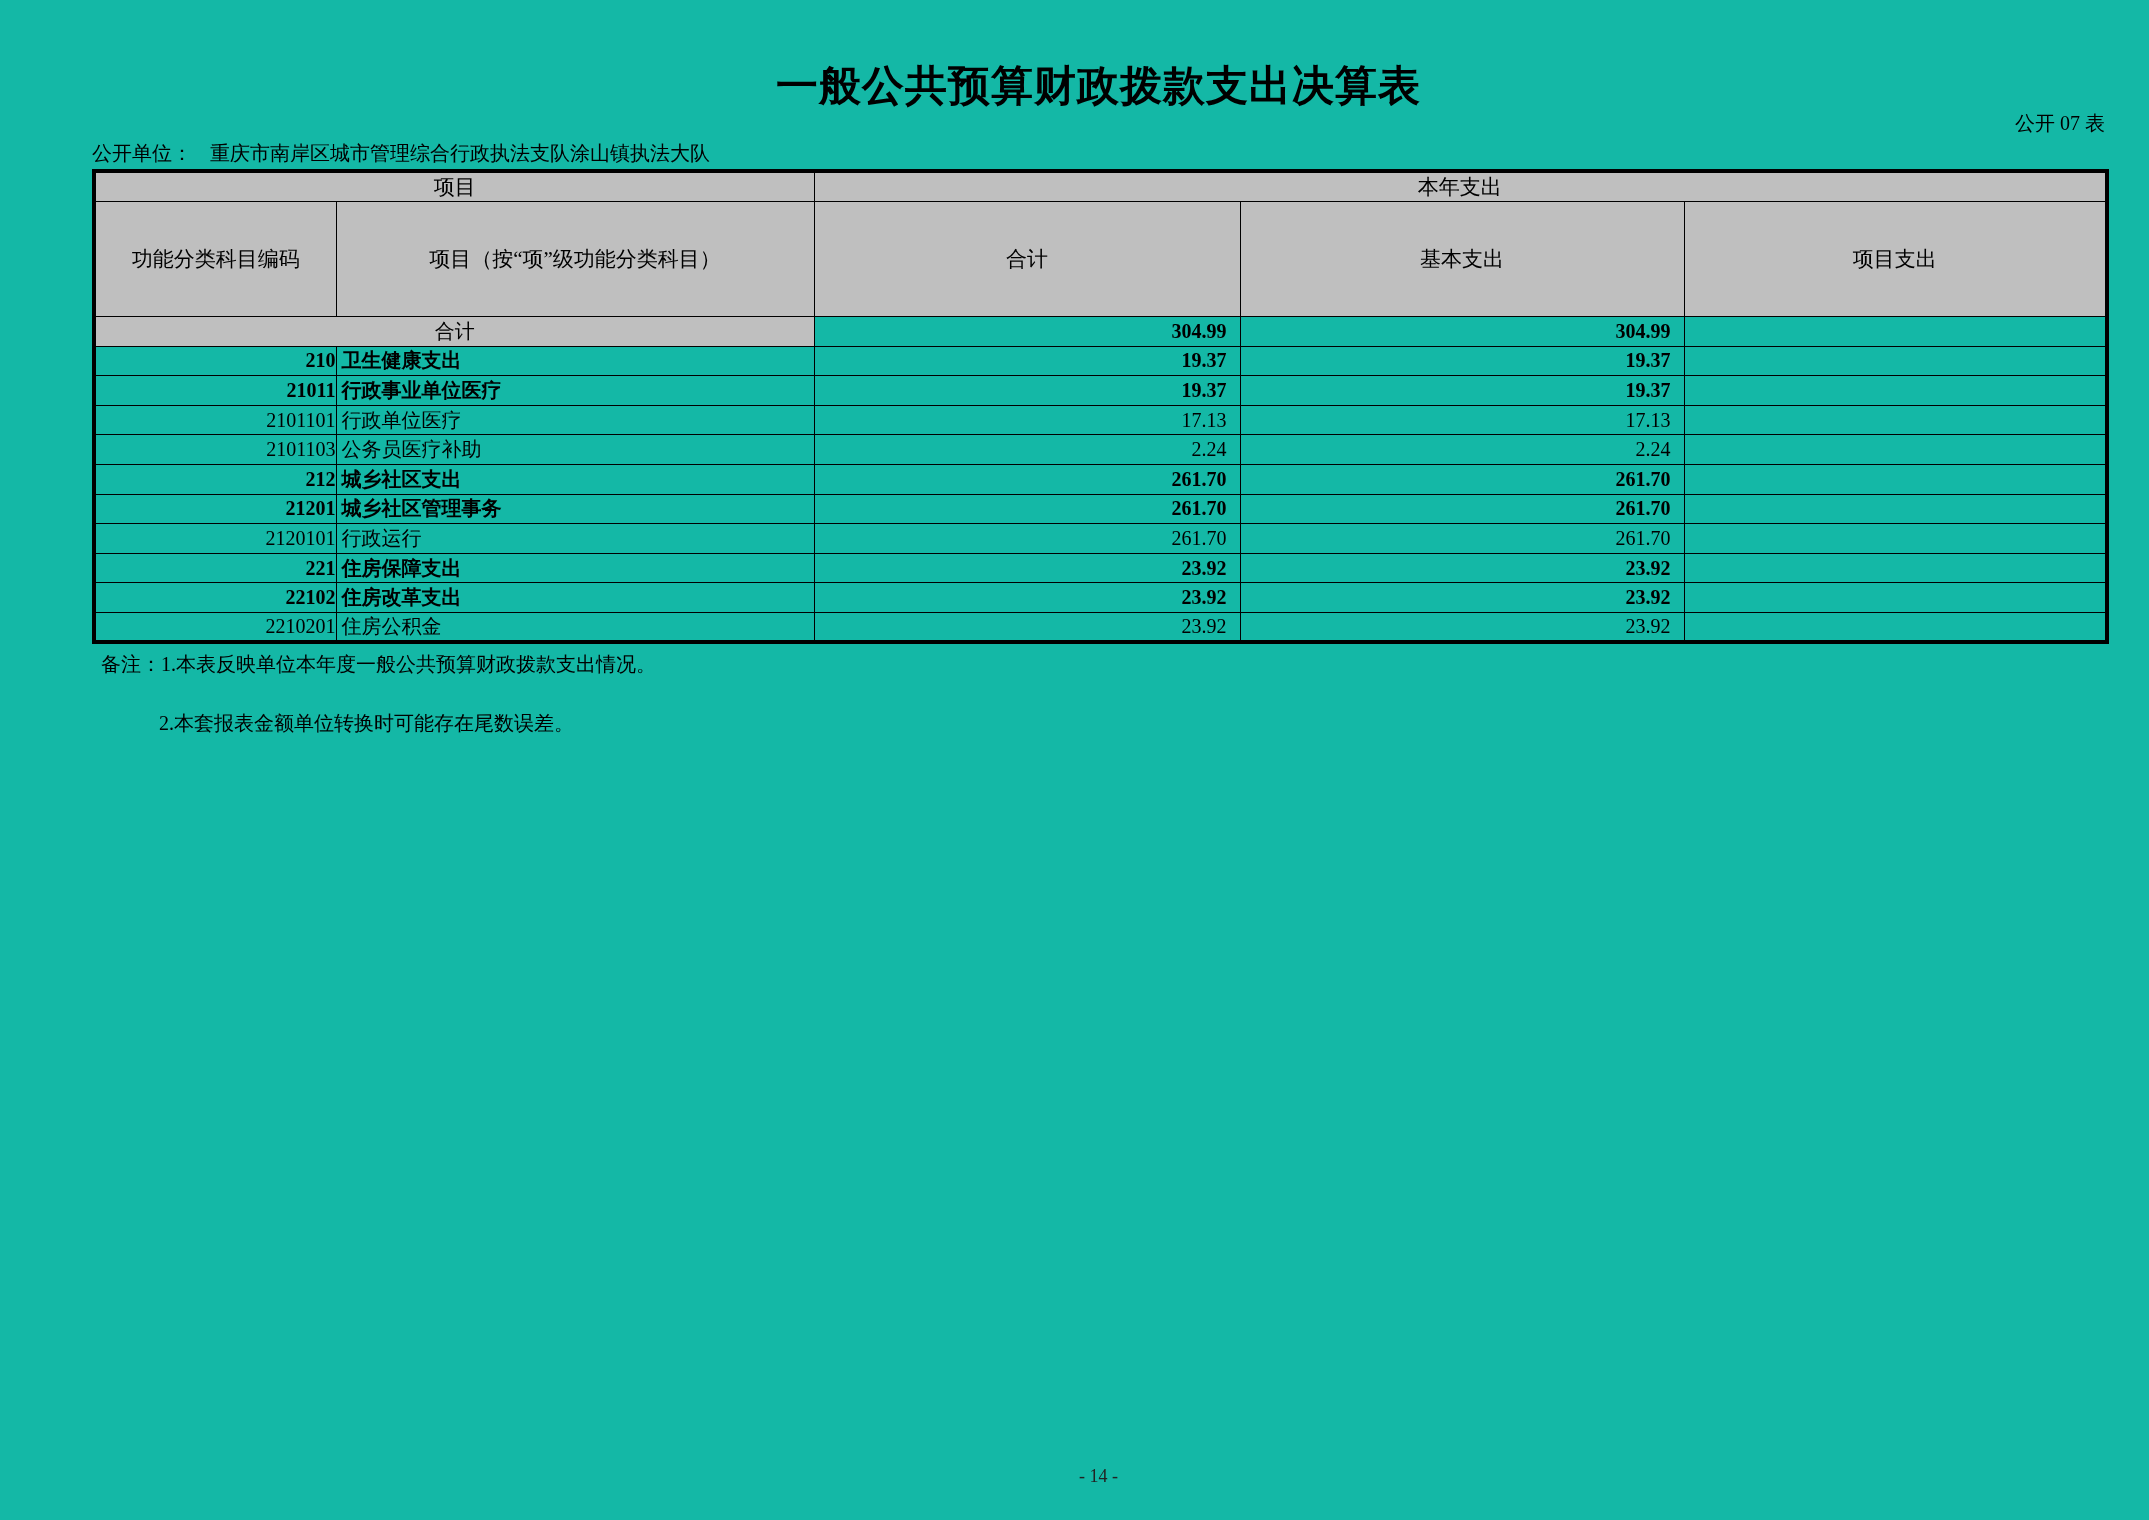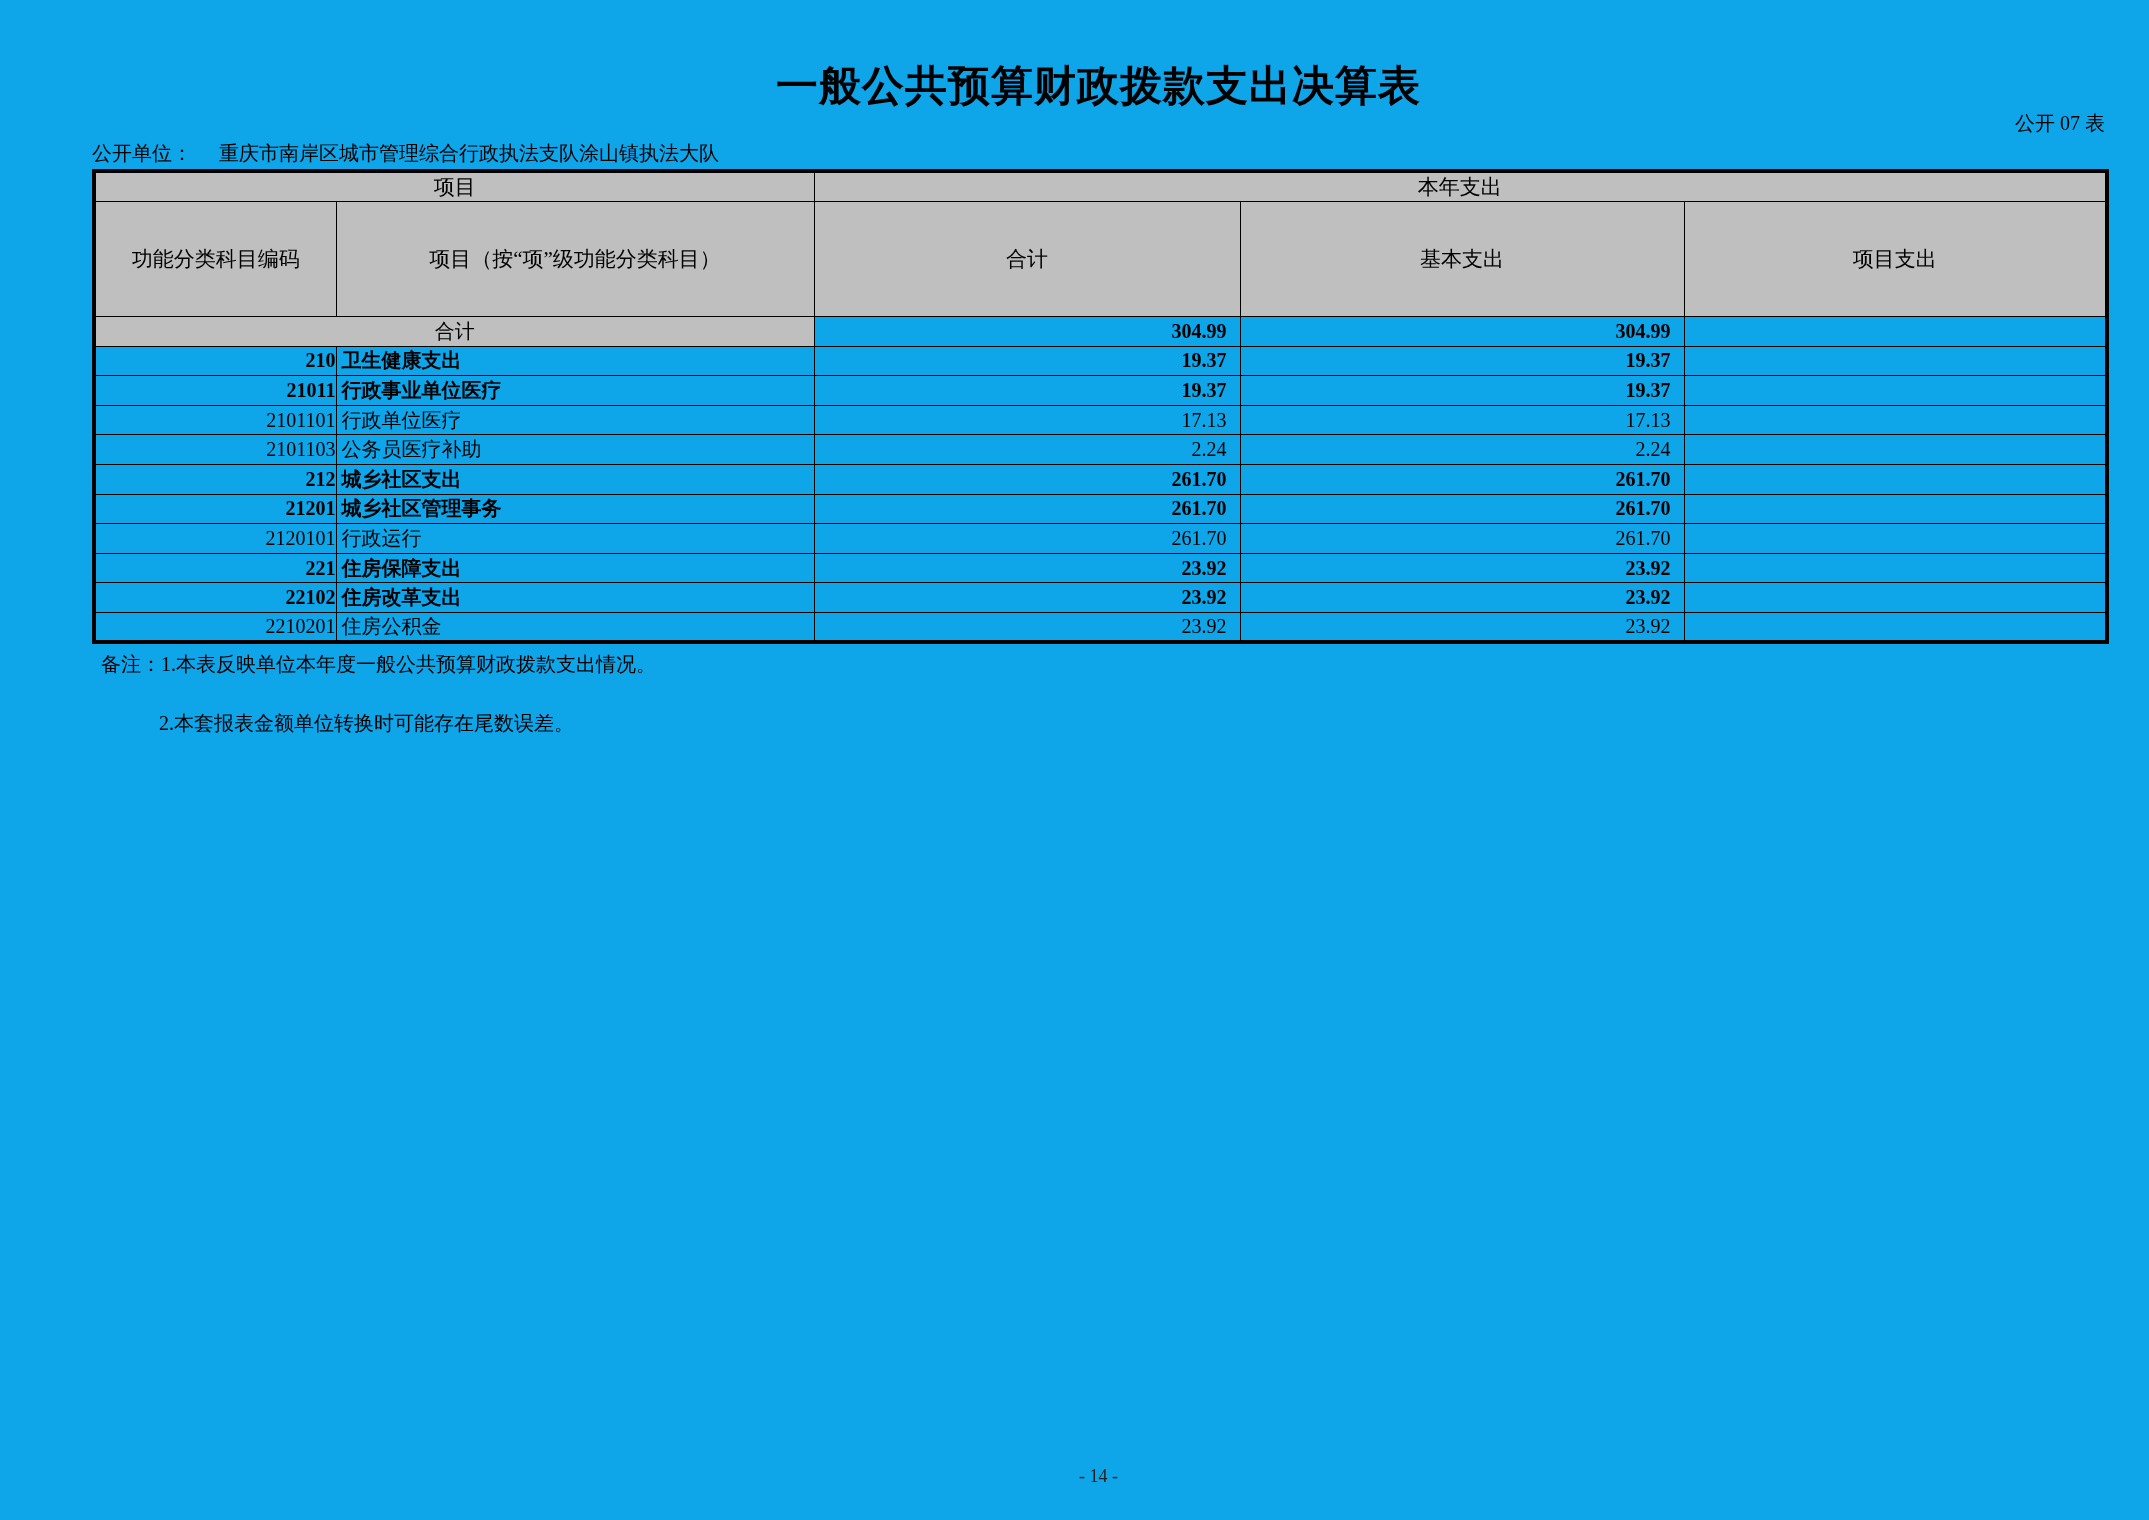--- a/index.html
+++ b/index.html
@@ -3,21 +3,21 @@
 <meta charset="utf-8">
 <style>
   * { margin: 0; padding: 0; box-sizing: border-box; }
   html, body { background: #ffffff; }
   body { font-family: "Liberation Serif", "DejaVu Serif", serif; color: #000; }
 
   .page {
     position: relative;
     width: 2149px;
     height: 1520px;
-    background: #0ea5e9;
+    background: #14b8a6;
     overflow: hidden;
     padding-left: 36px;
   }
 
   .doc-title {
     position: absolute;
     top: 58px;
     left: 92px;
     width: 2013px;
     text-align: center;
@@ -36,21 +36,21 @@
   }
 
   .meta-line {
     position: absolute;
     top: 140px;
     left: 92px;
     width: 2013px;
     font-size: 20px;
   }
   .meta-left { float: left; }
-  .meta-left .unit-name { margin-left: 27px; }
+  .meta-left .unit-name { margin-left: 18px; }
   .meta-right { float: right; margin-top: 44px; }
 
   table.decision-table {
     position: absolute;
     top: 169px;
     left: 92px;
     width: 2013px;
     border-collapse: collapse;
     table-layout: fixed;
     border: 4px solid #000000;

